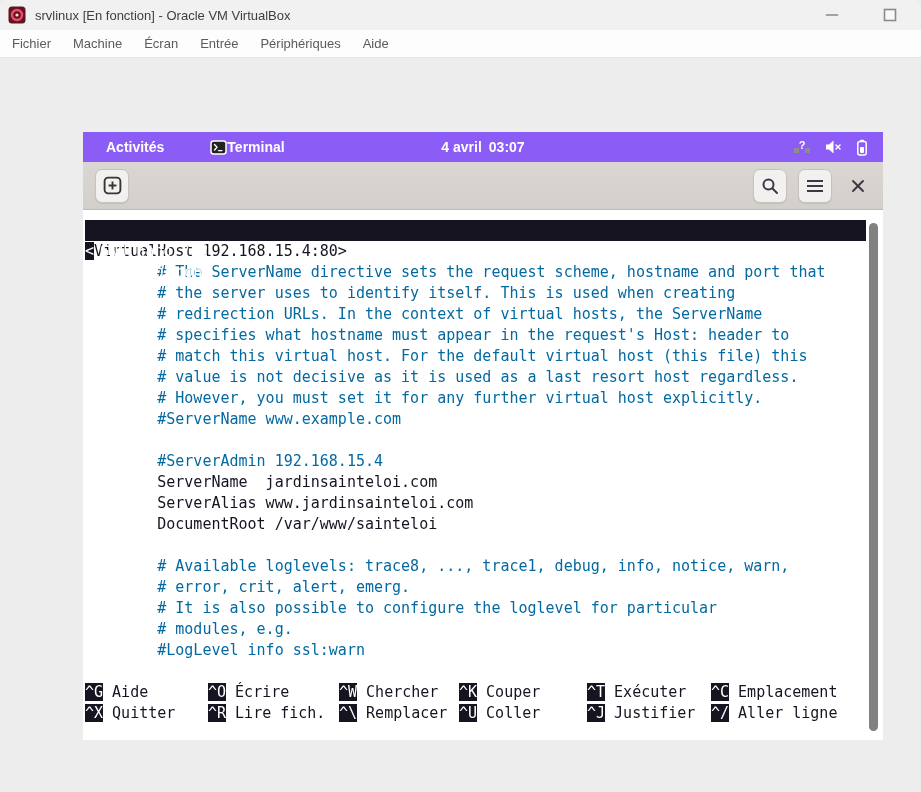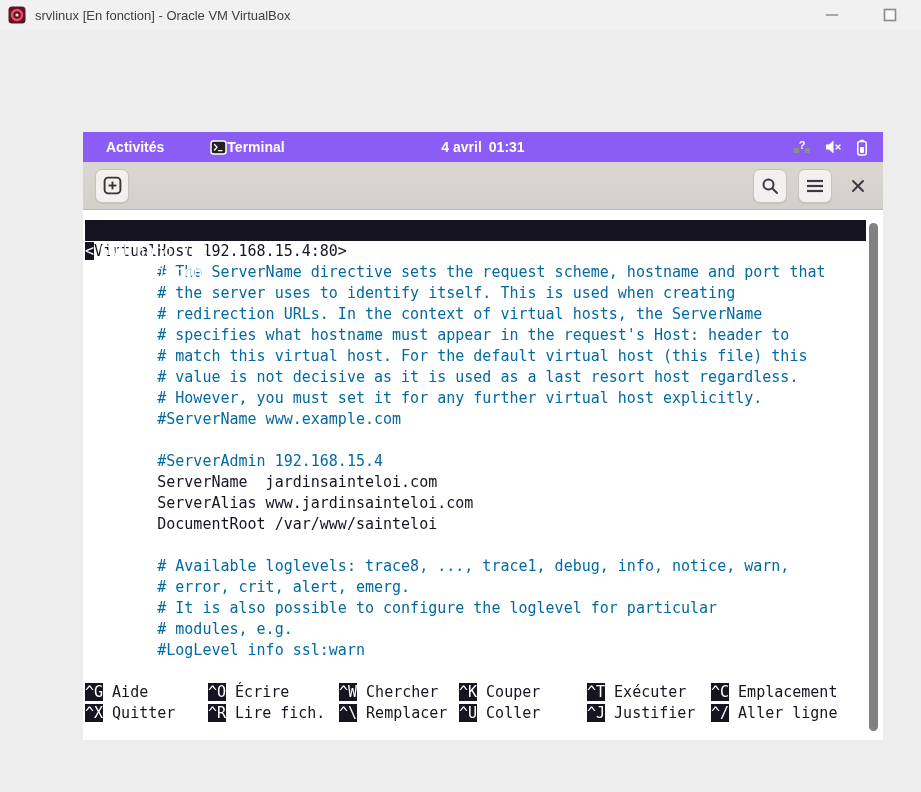--- a/index.html
+++ b/index.html
@@ -1,18 +1,18 @@
 <!DOCTYPE html>
 <html><head>
 <meta charset="utf-8">
 <style>
   * { margin:0; padding:0; box-sizing:border-box; }
   html,body { background:#ececec; }
   body { font-family:"Liberation Sans", sans-serif; }
-  .stage { position:relative; width:921px; height:792px; background:#ededed; overflow:hidden; }
+  .stage { position:relative; width:921px; height:792px; background:#ededed; overflow:hidden;border-radius:8px; }
 
   
   .vbox-titlebar { position:absolute; left:0; top:0; width:921px; height:30px;
     background:#f1f1f1; display:flex; align-items:center; }
   .vbox-icon { width:18px; height:18px; margin-left:8px; flex:0 0 auto; }
   .vbox-title { margin-left:9px; font-size:13px; color:#3f3f3f; }
   .win-controls { margin-left:auto; display:flex; align-items:center; gap:44px; padding-right:24px; }
   .win-btn { width:14px; height:14px; display:flex; align-items:center; justify-content:center; }
 
   .vbox-menubar { position:absolute; left:0; top:30px; width:921px; height:28px;
@@ -86,35 +86,43 @@
           </svg>
       </div>
       <div class="win-btn">
         <svg width="14" height="14" viewBox="0 0 14 14">
             <rect x="1.5" y="1.5" width="11" height="11" stroke="#8a8a8a" stroke-width="1.6" fill="#f8f8f8"></rect>
           </svg>
       </div>
     </div>
   </div>
 
+  <div class="vbox-menubar" id="menubar">
+      <span class="menu-item">Fichier</span>
+      <span class="menu-item">Machine</span>
+      <span class="menu-item">Écran</span>
+      <span class="menu-item">Entrée</span>
+      <span class="menu-item">Périphériques</span>
+      <span class="menu-item">Aide</span>
+    </div>
 
   <div class="vm-screen">
 
     <div class="gnome-topbar">
       <span class="activities">Activités</span>
       <div class="focused-app">
         <svg width="17" height="15" viewBox="0 0 17 15">
           <rect x="1" y="1" width="15" height="13" rx="2.5" fill="#222" stroke="#fff" stroke-width="1.5"></rect>
           <path d="M4.5 4.5 L7 7.2 L4.5 9.9" fill="none" stroke="#fff" stroke-width="1.4" stroke-linecap="round" stroke-linejoin="round"></path>
           <line x1="8.5" y1="10.6" x2="12" y2="10.6" stroke="#fff" stroke-width="1.4" stroke-linecap="round"></line>
         </svg>
         <span>Terminal</span>
       </div>
       <div class="gnome-clock">
-        <span>4 avril</span><span class="clock-time">01:31</span>
+        <span>4 avril</span><span class="clock-time">03:07</span>
       </div>
       <div class="status-icons">
         <svg width="18" height="16" viewBox="0 0 18 16">
           <rect x="1" y="9" width="5" height="5" fill="#8d8d8d"></rect>
           <rect x="12" y="9" width="5" height="5" fill="#8d8d8d"></rect>
           <text x="9" y="10" font-size="11" font-weight="bold" fill="#ffffff" text-anchor="middle" font-family="Liberation Sans, sans-serif">?</text>
         </svg>
         <svg width="18" height="16" viewBox="0 0 18 16">
           <polygon points="2,5.5 5,5.5 9.5,1.5 9.5,14.5 5,10.5 2,10.5" fill="#fff"></polygon>
           <line x1="12" y1="6" x2="16" y2="10" stroke="#fff" stroke-width="1.5" stroke-linecap="round"></line>

